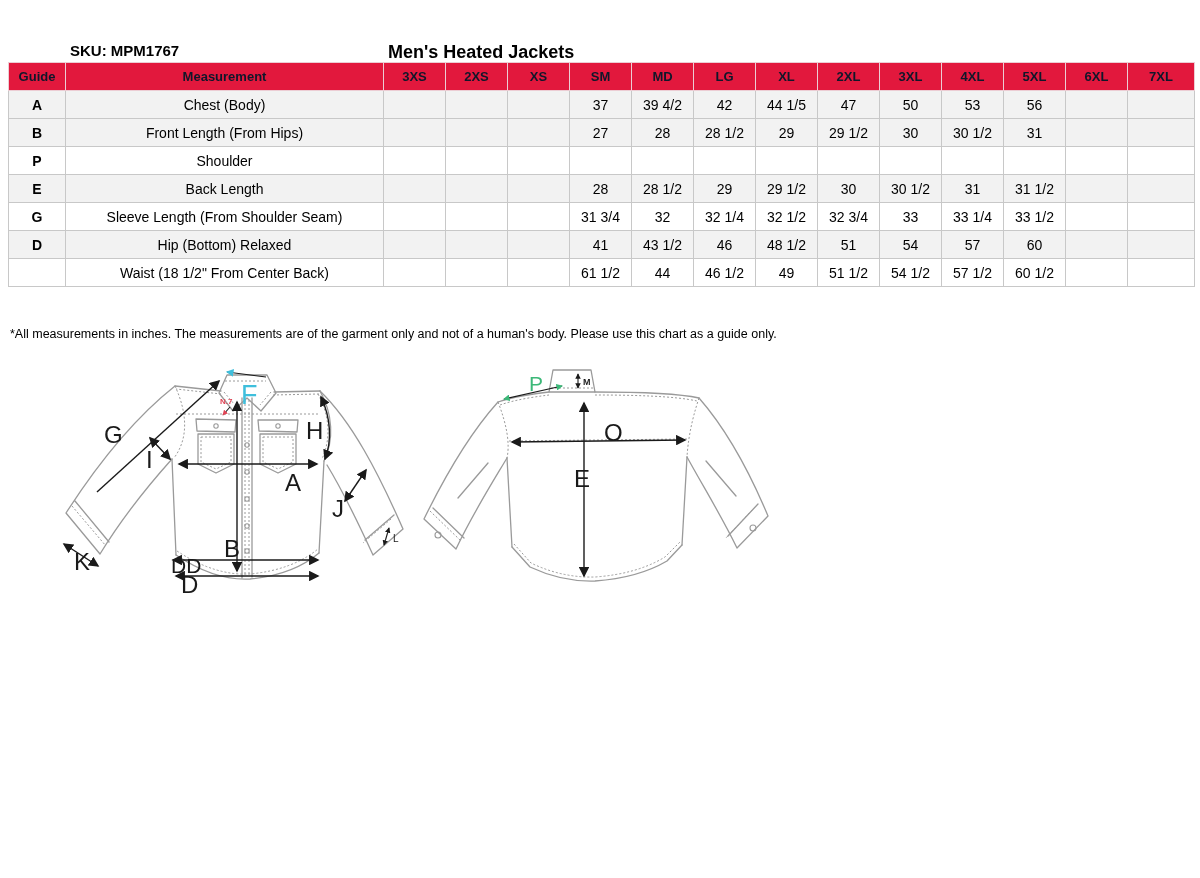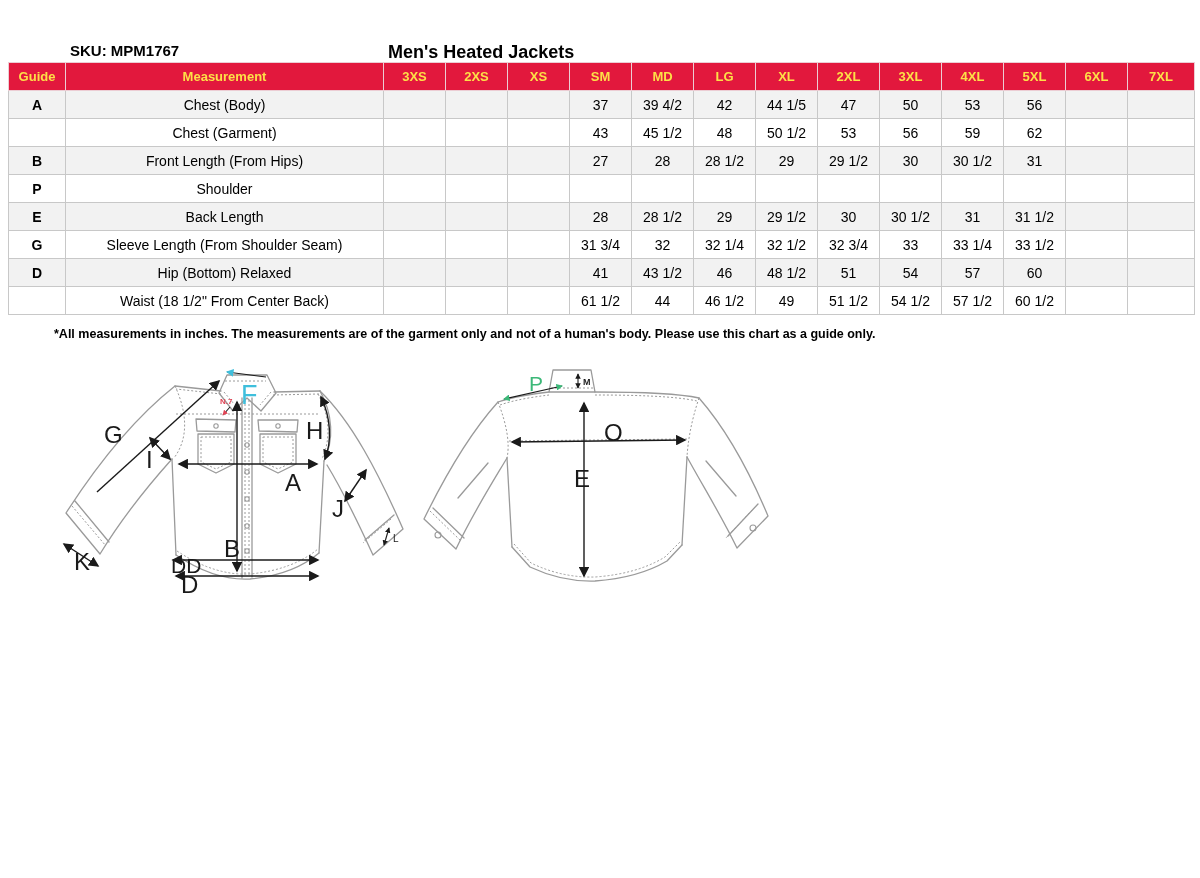--- a/index.html
+++ b/index.html
@@ -8,34 +8,34 @@
     font-family:"Liberation Sans",sans-serif;color:#000;
   }
   .sku-label{position:absolute;left:70px;top:42px;font-size:15px;font-weight:bold;text-align:right;}
   .product-title{position:absolute;left:388px;top:42px;font-size:18px;font-weight:bold;}
 
   table.size-chart{
     position:absolute;left:8px;top:62px;width:1187px;
     border-collapse:collapse;table-layout:fixed;
   }
   table.size-chart th{
-    background:var(--header-bg,#E2183D);color:#fde047;
+    background:var(--header-bg,#E2183D);color:#0f172a;
     font-size:13px;font-weight:bold;height:27px;
     border:1px solid #eccdd4;padding:0;text-align:center;
   }
   table.size-chart td{
     height:27px;font-size:14px;text-align:center;
     border:1px solid #c8c8c8;padding:0 2px;background:#fff;
     white-space:nowrap;overflow:hidden;
   }
   table.size-chart tr.alt td{background:#F2F2F2;}
   td.guide-cell{font-weight:bold;font-size:13px;}
   td.measure-cell{font-weight:normal;font-size:14px;}
 
-  .footnote{position:absolute;left:10px;top:327px;font-size:12.5px;font-weight:bold;margin-left:44px;}
+  .footnote{position:absolute;left:10px;top:327px;font-size:12.5px;font-weight:normal;}
 
   svg.diagram{position:absolute;left:0;top:340px;}
   svg.diagram text{font-family:"Liberation Sans",sans-serif;}
   .sk{fill:none;stroke:#9a9a9a;stroke-width:1.3;stroke-linejoin:round;stroke-linecap:round;}
   .skd{fill:none;stroke:#9a9a9a;stroke-width:1;stroke-dasharray:2 2;stroke-linejoin:round;}
   .mz{fill:none;stroke:#1a1a1a;stroke-width:1.4;}
   .mzs{fill:none;stroke:#1a1a1a;stroke-width:1.1;}
   .btn{fill:none;stroke:#9a9a9a;stroke-width:1.1;}
 </style>
 </head>
@@ -92,37 +92,20 @@
         <td>39 4/2</td>
         <td>42</td>
         <td>44 1/5</td>
         <td>47</td>
         <td>50</td>
         <td>53</td>
         <td>56</td>
         <td></td>
         <td></td>
       </tr>
-      <tr>
-        <td class="guide-cell"></td>
-        <td class="measure-cell">Chest (Garment)</td>
-        <td></td>
-        <td></td>
-        <td></td>
-        <td>43</td>
-        <td>45 1/2</td>
-        <td>48</td>
-        <td>50 1/2</td>
-        <td>53</td>
-        <td>56</td>
-        <td>59</td>
-        <td>62</td>
-        <td></td>
-        <td></td>
-      </tr>
       <tr class="alt">
         <td class="guide-cell">B</td>
         <td class="measure-cell">Front Length (From Hips)</td>
         <td></td>
         <td></td>
         <td></td>
         <td>27</td>
         <td>28</td>
         <td>28 1/2</td>
         <td>29</td>

